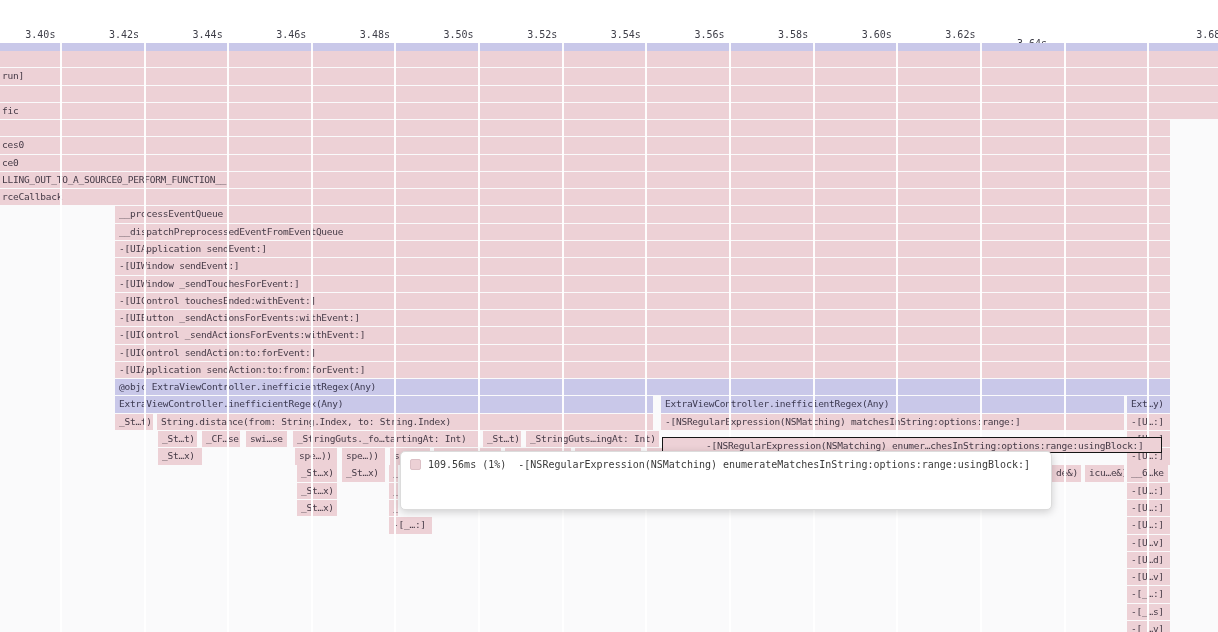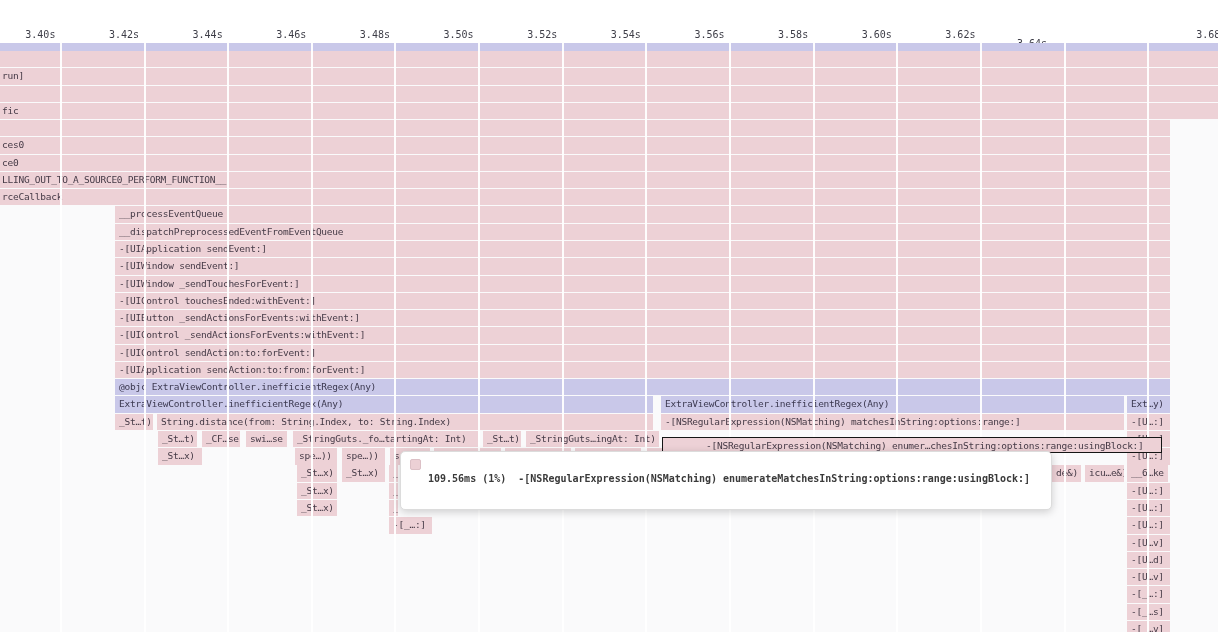--- a/index.html
+++ b/index.html
@@ -35,21 +35,21 @@
   .block.x0{padding-left:2px;}
   .block.al-r{text-align:right;padding-right:3px;}
   
   #tooltip{
     position:absolute;left:400px;top:451px;width:652px;height:59px;
     background:#ffffff;border:1px solid #dcdcdc;border-radius:5px;
     box-shadow:0 2px 8px rgba(0,0,0,0.18);
     z-index:10;box-sizing:border-box;
   }
   #tooltip .tt-line{position:absolute;left:27px;right:6px;height:13px;font-size:10px;line-height:13px;white-space:pre;overflow:hidden;}
-  #tt-line1{top:20px;color:#3a3a3a;font-weight:bold;}
+  #tt-line1{top:6px;color:#3a3a3a;}
   #tt-line2{top:24px;left:9px !important;color:#9b9b9b;}
   #tt-line3{top:42px;left:9px !important;color:#9b9b9b;}
   #tt-swatch{
     position:absolute;left:9px;top:7px;width:11px;height:11px;
     background:#ecd0d5;border:1px solid #dcc0c6;border-radius:2px;box-sizing:border-box;
   }
 </style>
 </head>
 <body>
 

